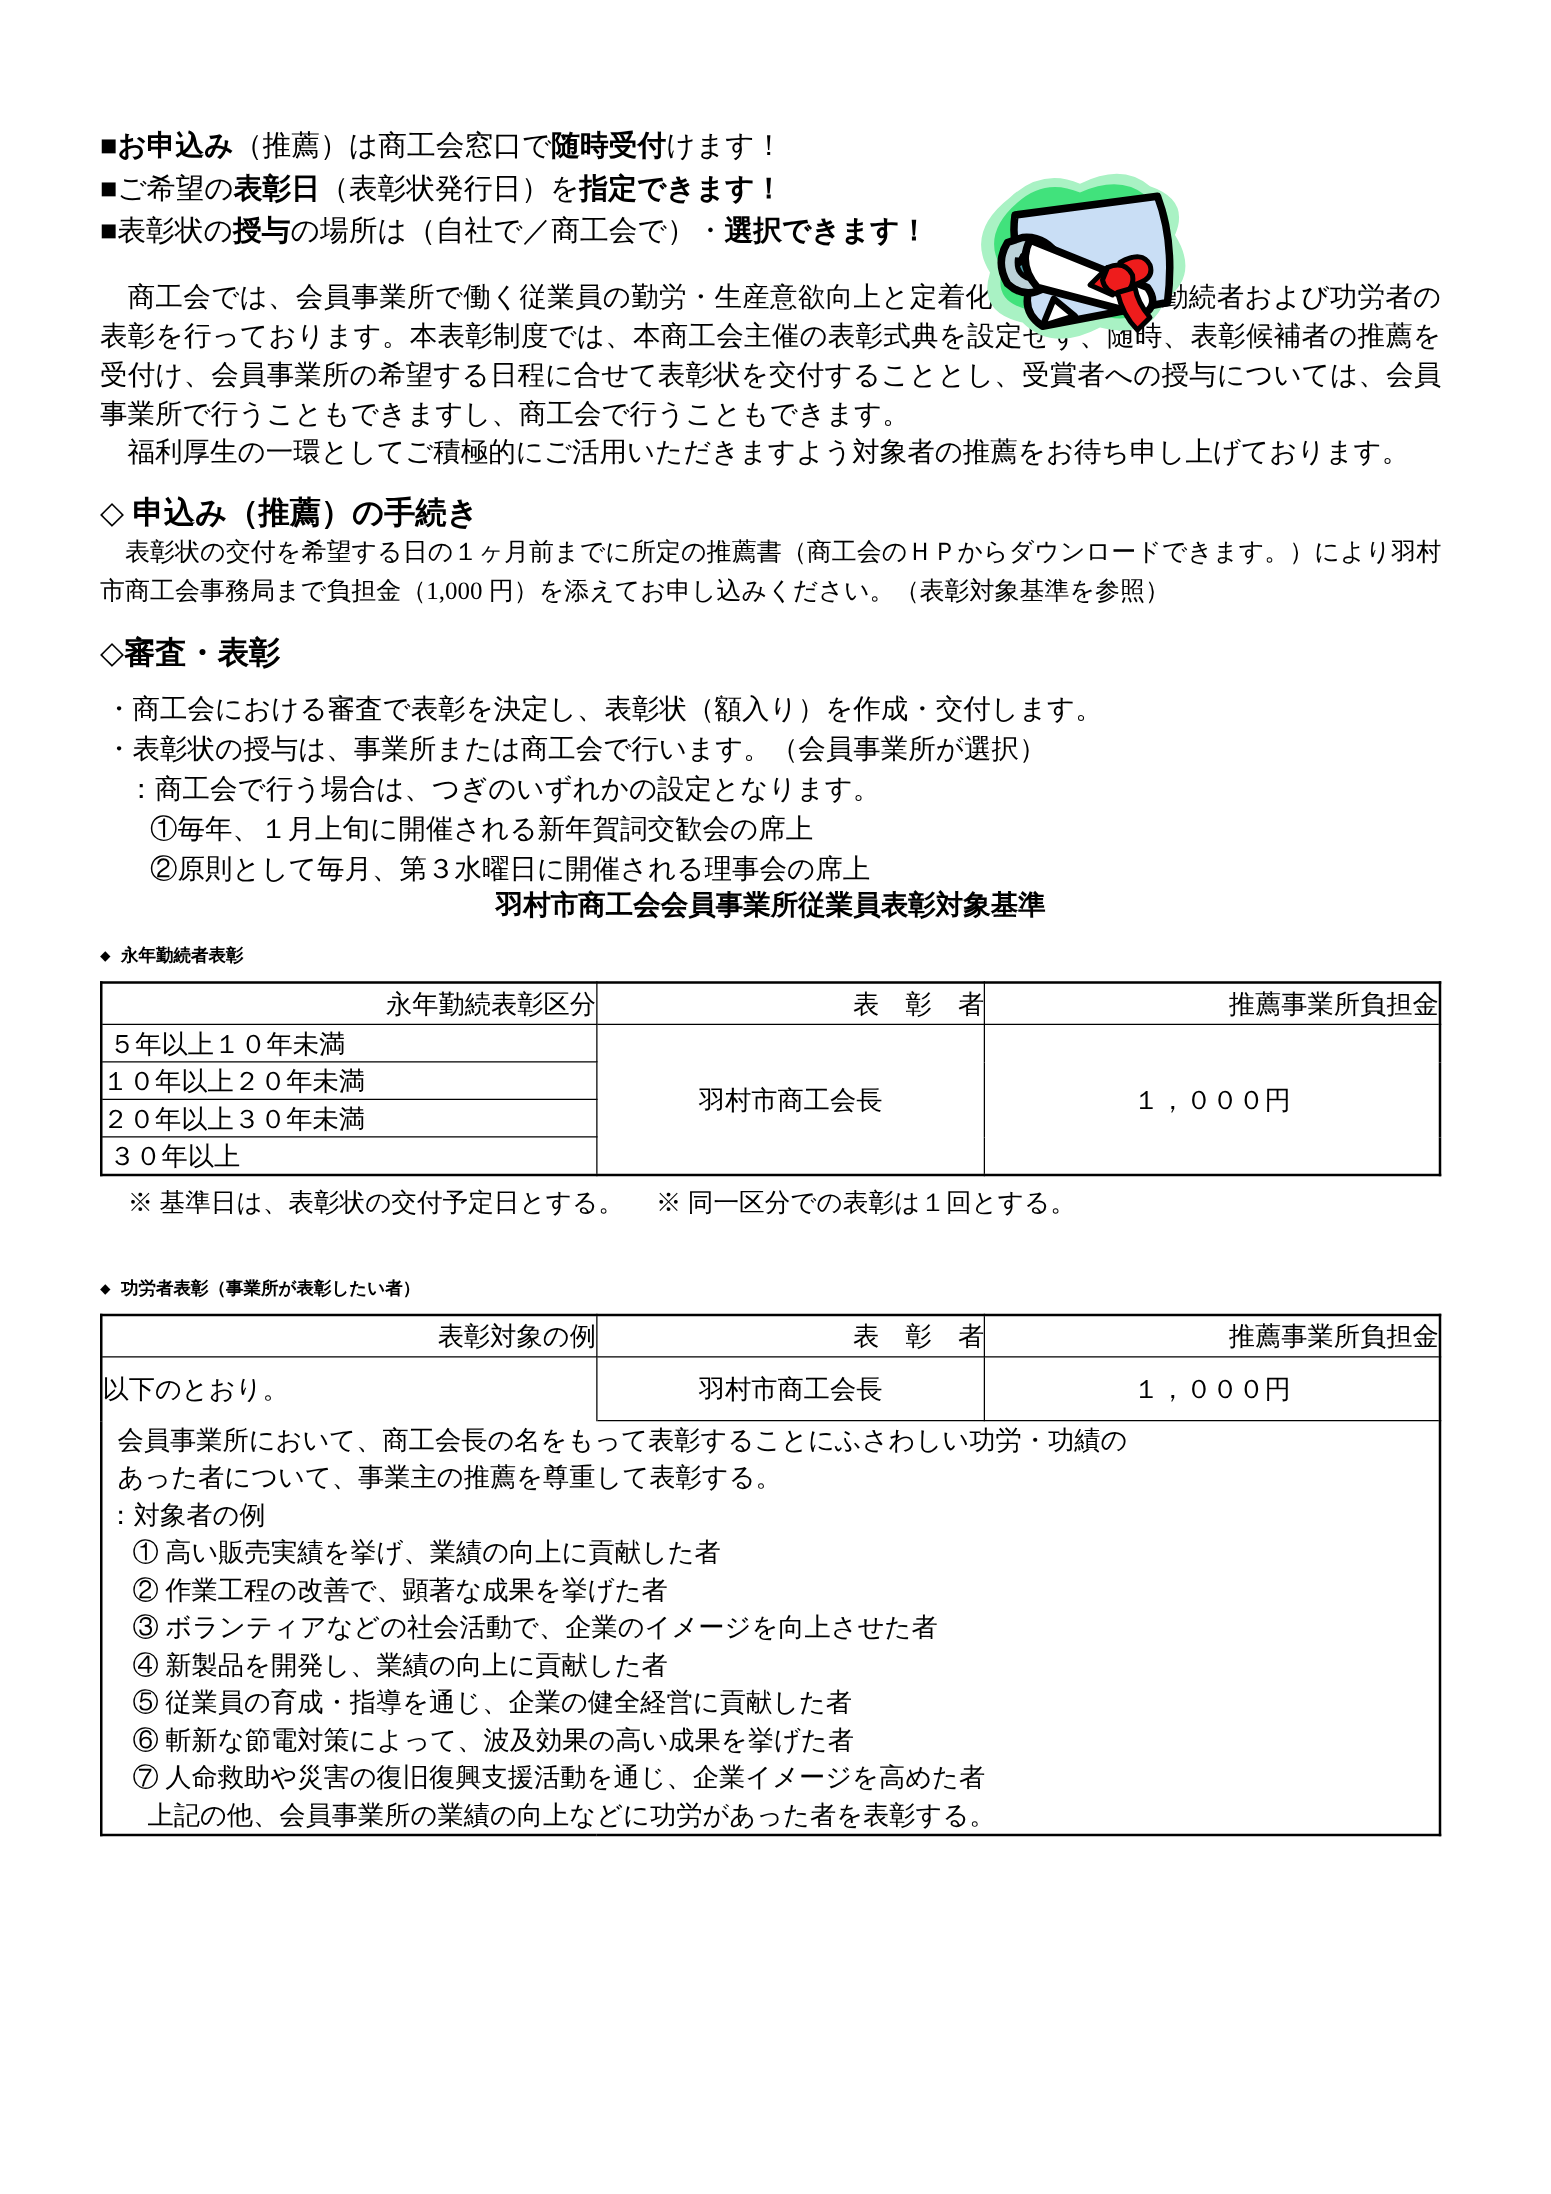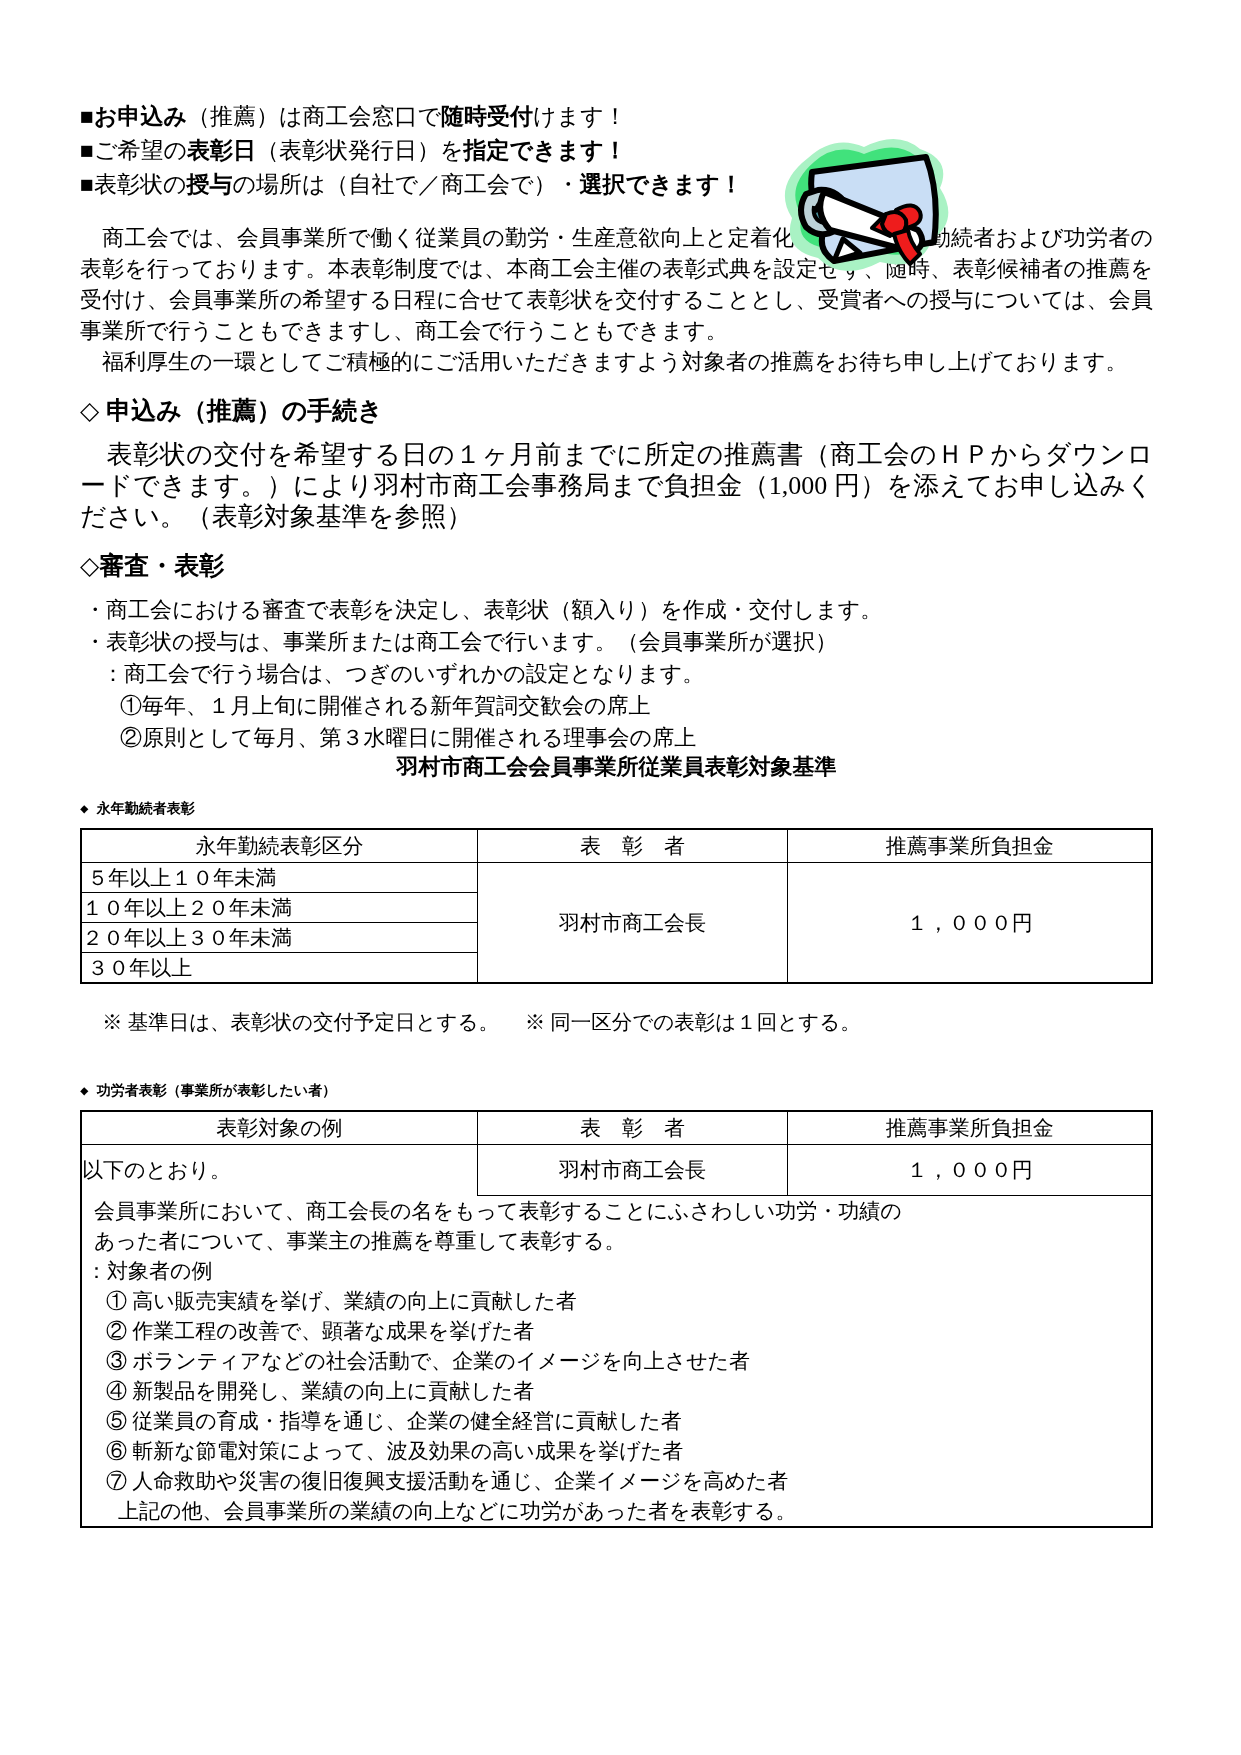--- a/index.html
+++ b/index.html
@@ -47,21 +47,21 @@
   .intro-p2 { margin-top:0; font-size:22px; line-height:31px; }
 
   
   .sec-heading {
     margin-top:16px;
     font-family:"Liberation Sans","DejaVu Sans",sans-serif;
     font-weight:bold;
     font-size:25px;
     line-height:34px;
   }
-  .apply-body { margin-top:12px; font-size:26px; line-height:31px; text-align:justify; }
+  .apply-body { font-size:20px; line-height:31px; text-align:justify; }
 
   .review-list { margin-top:12px; font-size:22px; line-height:32px; }
   .ri-0, .ri-1 { padding-left:4px; }
   .ri-2 { padding-left:22px; }
   .ri-3, .ri-4 { padding-left:40px; }
 
   
   .criteria-caption {
     text-align:center;
     font-family:"Liberation Sans","DejaVu Sans",sans-serif;
@@ -79,39 +79,39 @@
 
   
   table.criteria { border-collapse:collapse; width:1073px; table-layout:fixed; margin-top:6px; }
   table.criteria th, table.criteria td { border:1px solid #000; padding:0; }
   table.criteria { border:2px solid #000; }
   table.criteria th {
     font-family:Liberation Serif, serif;
     font-weight:normal;
     font-size:21px;
     height:32px;
-    text-align:center;
+    text-align:right;
   }
   table.criteria td { font-size:21px; }
   td.cat-cell { height:29px; text-align:left; padding-left:14px; white-space:pre; }
   td.center-cell { text-align:center; }
   td.example-cell { border-bottom:none !important; height:50px; }
   td.merit-mid { height:50px; text-align:center; }
   td.desc-cell {
     border-top:none !important;
     padding:20px 10px 16px 30px;
     vertical-align:top;
   }
   .desc-line { font-size:21px; line-height:30px; white-space:pre-wrap; }
   .dl-plain { margin-left:12px; }
   .dl-colon { margin-left:4px; }
   .dl-num  { margin-left:24px; }
   .dl-last { margin-left:0;padding-left:36px; }
 
-  .table-notes { margin-top:26px; padding-left:22px; font-size:20.5px; line-height:24px; }
+  .table-notes { margin-top:10px; padding-left:22px; font-size:20.5px; line-height:24px; }
   .merit-block { margin-top:44px; }
 </style>
 </head>
 <body>
 
 <div class="page">
   <div class="content">
 
 
     <div class="highlights">

